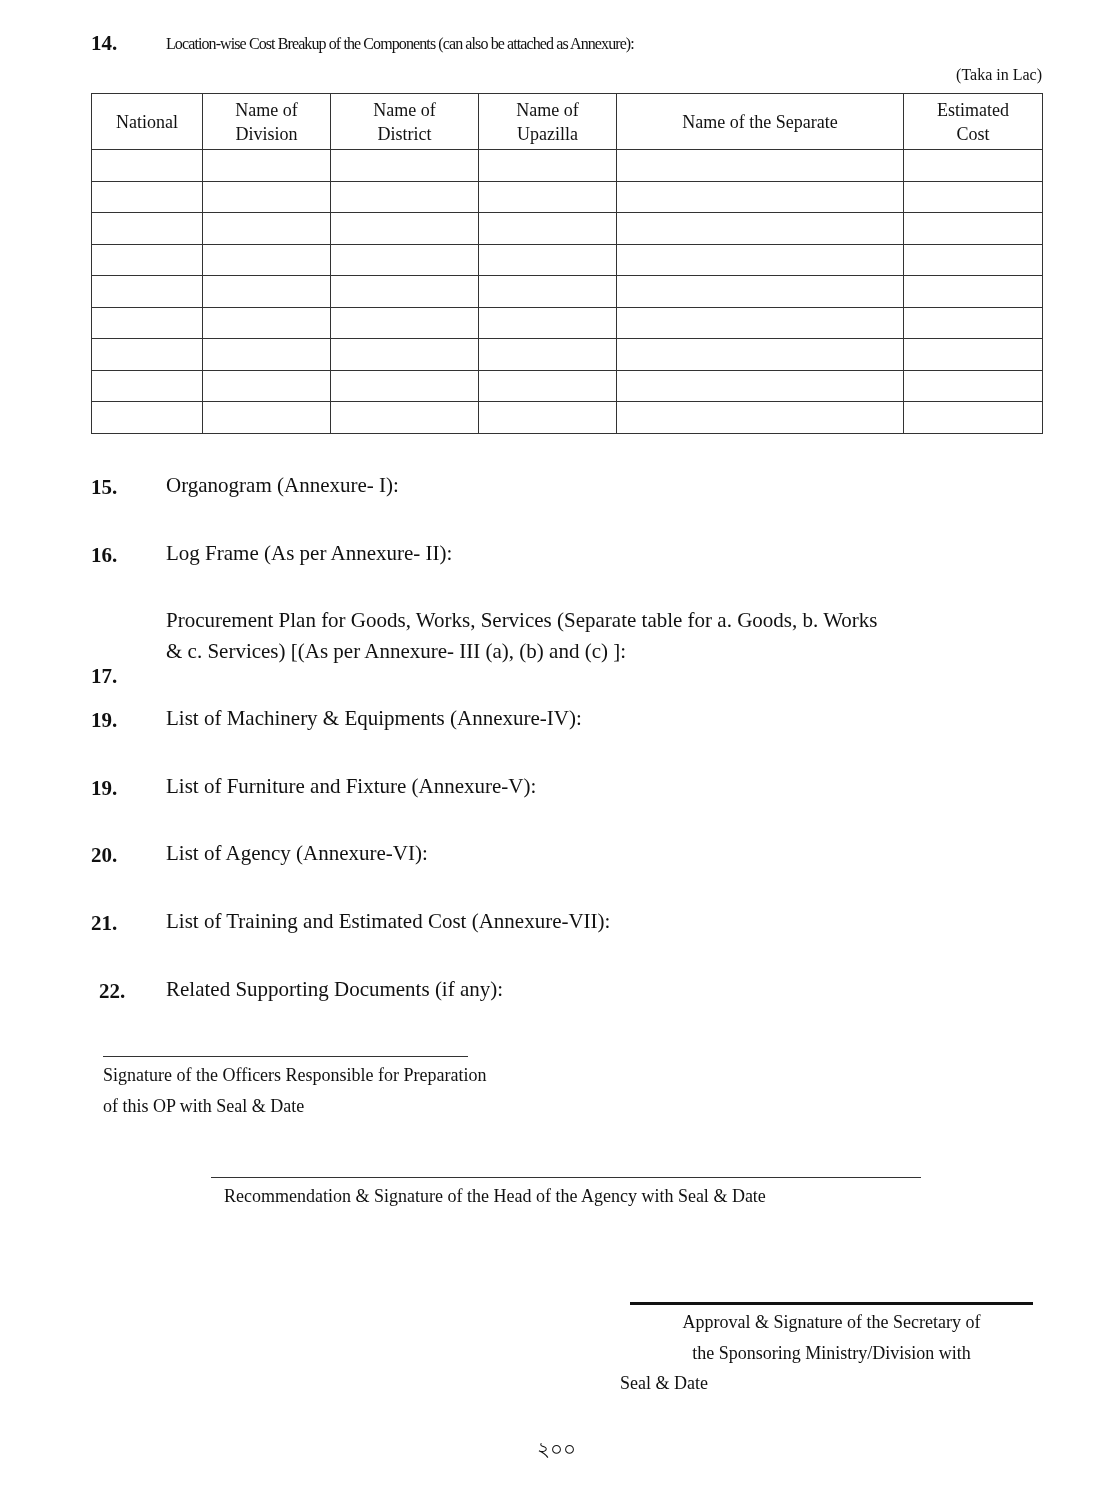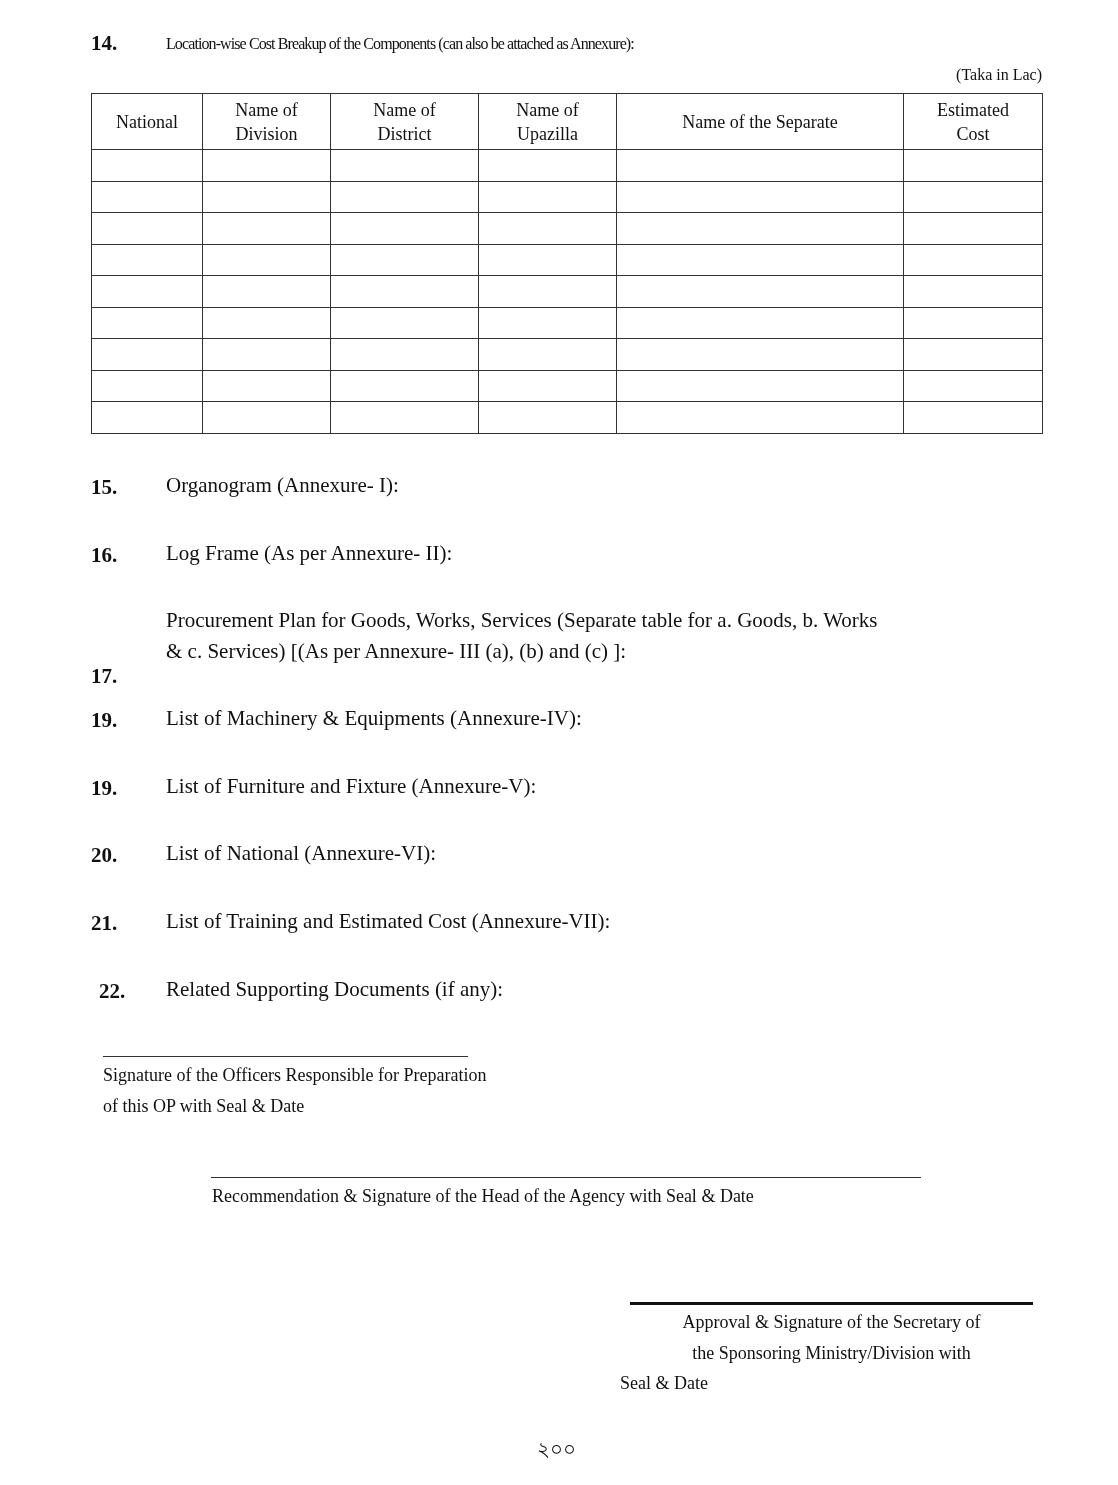--- a/index.html
+++ b/index.html
@@ -186,33 +186,33 @@
 <div class="item-text" style="top:605px;">Procurement Plan for Goods, Works, Services (Separate table for a. Goods, b. Works</div>
 <div class="item-text" style="top:636px;">&amp;  c. Services) [(As per Annexure- III (a), (b) and (c) ]:</div>
 
 <div class="item-num" style="top:708px;">19.</div>
 <div class="item-text" style="top:703px;">List of Machinery &amp; Equipments (Annexure-IV):</div>
 
 <div class="item-num" style="top:776px;">19.</div>
 <div class="item-text" style="top:771px;text-align:right;">List of Furniture and Fixture (Annexure-V):</div>
 
 <div class="item-num" style="top:843px;">20.</div>
-<div class="item-text" style="top:838px;">List of National (Annexure-VI):</div>
+<div class="item-text" style="top:838px;">List of Agency (Annexure-VI):</div>
 
 <div class="item-num" style="top:911px;">21.</div>
 <div class="item-text" style="top:906px;">List of Training and Estimated Cost (Annexure-VII):</div>
 
 <div class="item-num" style="top:979px;margin-left:8px;">22.</div>
 <div class="item-text" style="top:974px;">Related Supporting Documents (if any):</div>
 
 <div class="sig-line" style="left:103px; top:1056px; width:365px;"></div>
 <div class="sig-text" style="left:103px; top:1060px;">Signature of the Officers Responsible for Preparation</div>
 <div class="sig-text" style="left:103px; top:1091px;">of this OP with Seal &amp; Date</div>
 
 <div class="sig-line" style="left:211px; top:1177px; width:710px;"></div>
-<div class="sig-text" style="left:212px; top:1181px;">Recommendation &amp; Signature of the Head of the Agency with Seal &amp; Date</div>
+<div class="sig-text" style="left:224px; top:1181px;">Recommendation &amp; Signature of the Head of the Agency with Seal &amp; Date</div>
 
 <div class="sig-line thick" style="left:630px; top:1302px; width:403px;"></div>
 <div class="sig-text" style="left:620px; top:1307px; width:423px; text-align:center;">Approval &amp; Signature of the Secretary of</div>
 <div class="sig-text" style="left:620px; top:1338px; width:423px; text-align:center;">the Sponsoring Ministry/Division with</div>
 <div class="sig-text" style="left:620px; top:1368px; width:423px; text-align:left;">Seal &amp; Date</div>
 
 <div class="page-number">২০০</div>
 
 </body></html>

